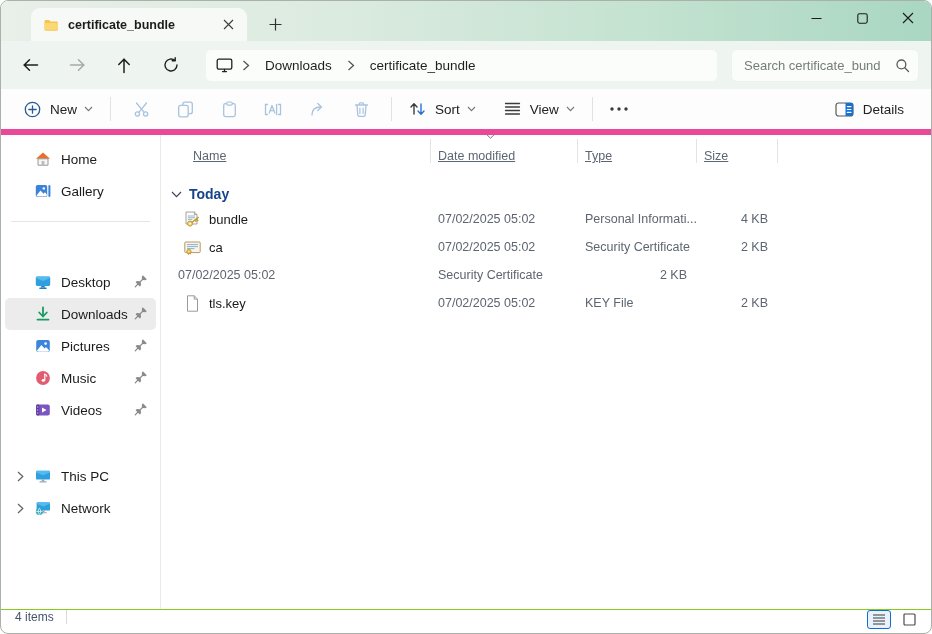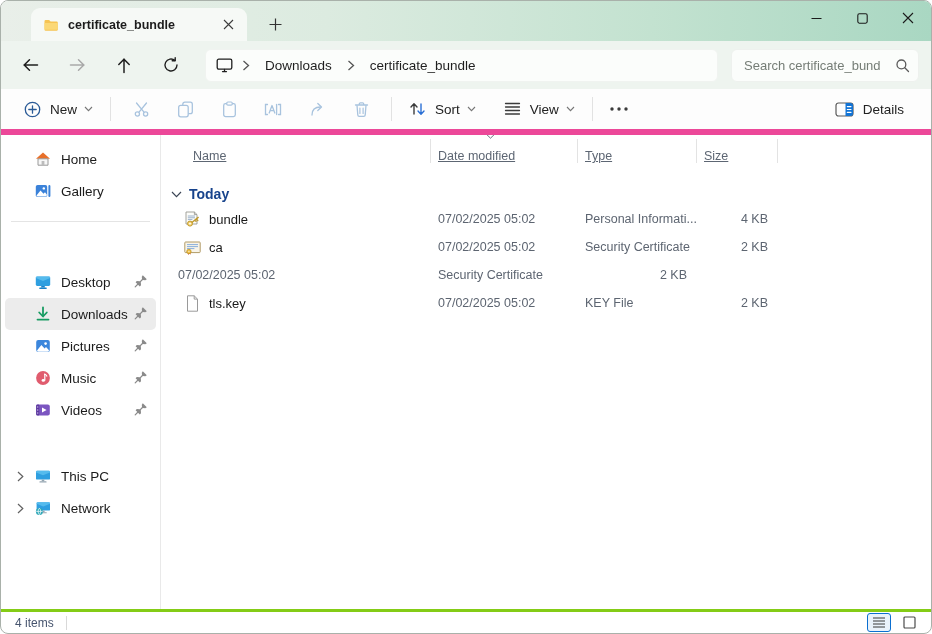--- a/index.html
+++ b/index.html
@@ -70,21 +70,21 @@
   .hcell.pad{ padding-left:7px; }
   .sort-caret{ position:absolute; top:-5px; left:55px; }
   .group-row{ display:flex; align-items:center; height:22px; margin-top:20px; }
   .group-label{ font-size:14px; color:#17438c; margin-left:7px; font-weight:bold;}
   .frow{ height:28px; }
   .fname{ display:flex; align-items:center; padding-left:13px; }
   .fname .nm{ font-size:13px; color:#191919; margin-left:8px; white-space:nowrap; }
   .fcell{ font-size:12.5px; color:#5d6571; padding-left:7px; white-space:nowrap; overflow:hidden; }
   .fcell.size{ text-align:right; padding-right:10px; }
   
-  .statusbar{ height:24px; flex:0 0 24px; border-top:3px solid #84cc16; display:flex; align-items:center; padding:0 10px 0 14px; }
+  .statusbar{ height:24px; flex:0 0 24px; border-top:1px solid #84cc16; display:flex; align-items:flex-start; padding:0 10px 0 14px; }
   .count{ font-size:12px; color:#46546e; }
   .sdivider{ width:1px; height:14px; background:#d9d9d9; margin-left:12px; }
   .viewtoggles{ margin-left:auto; display:flex; align-items:center; gap:6px; }
   .vt{ width:24px; height:19px; display:flex; align-items:center; justify-content:center; border-radius:3px; }
   .vt.active{ border:1px solid #0b6fd0; background:#e9f2fb; }
   svg{ display:block; }
 </style>
 </head>
 <body>
 

